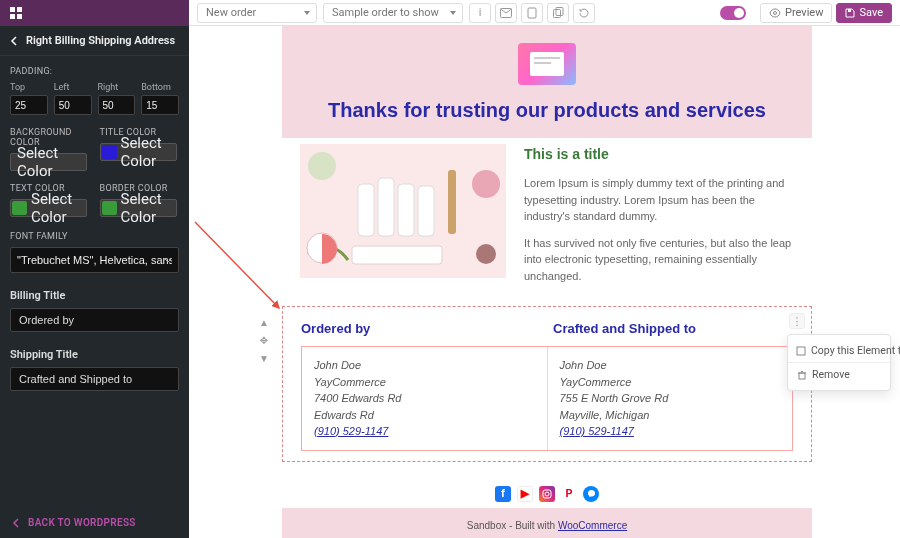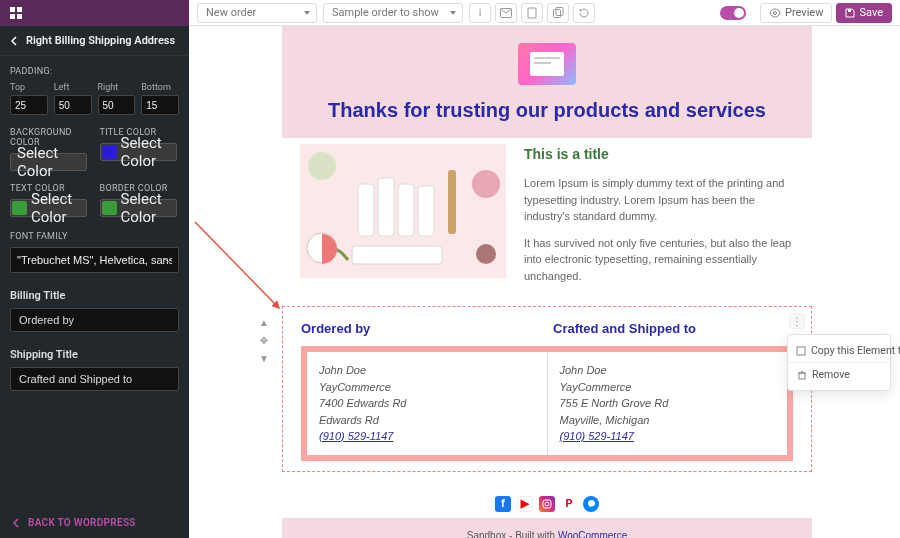--- a/index.html
+++ b/index.html
@@ -303,21 +303,21 @@
     border: 1px dashed #d88;
     margin: 0 0 14px 0;
     position: relative;
     padding: 14px 18px 10px;
     font-family: "Trebuchet MS", sans-serif;
   }
   .addr-titles { display: flex; gap: 12px; margin-bottom: 10px; }
   .addr-title { flex:1; color: #2a2aa8; font-weight: 700; font-size: 13px; }
 
   .addr-cells {
-    border: 6px solid #fca5a5;
+    border: 1px solid #fca5a5;
     display: flex;
   }
   .addr-cell {
     flex:1;
     border-right: 1px solid #ddd;
     padding: 10px 12px;
     font-size: 11px;
     font-style: italic;
     color: #555;
     line-height: 1.5;

